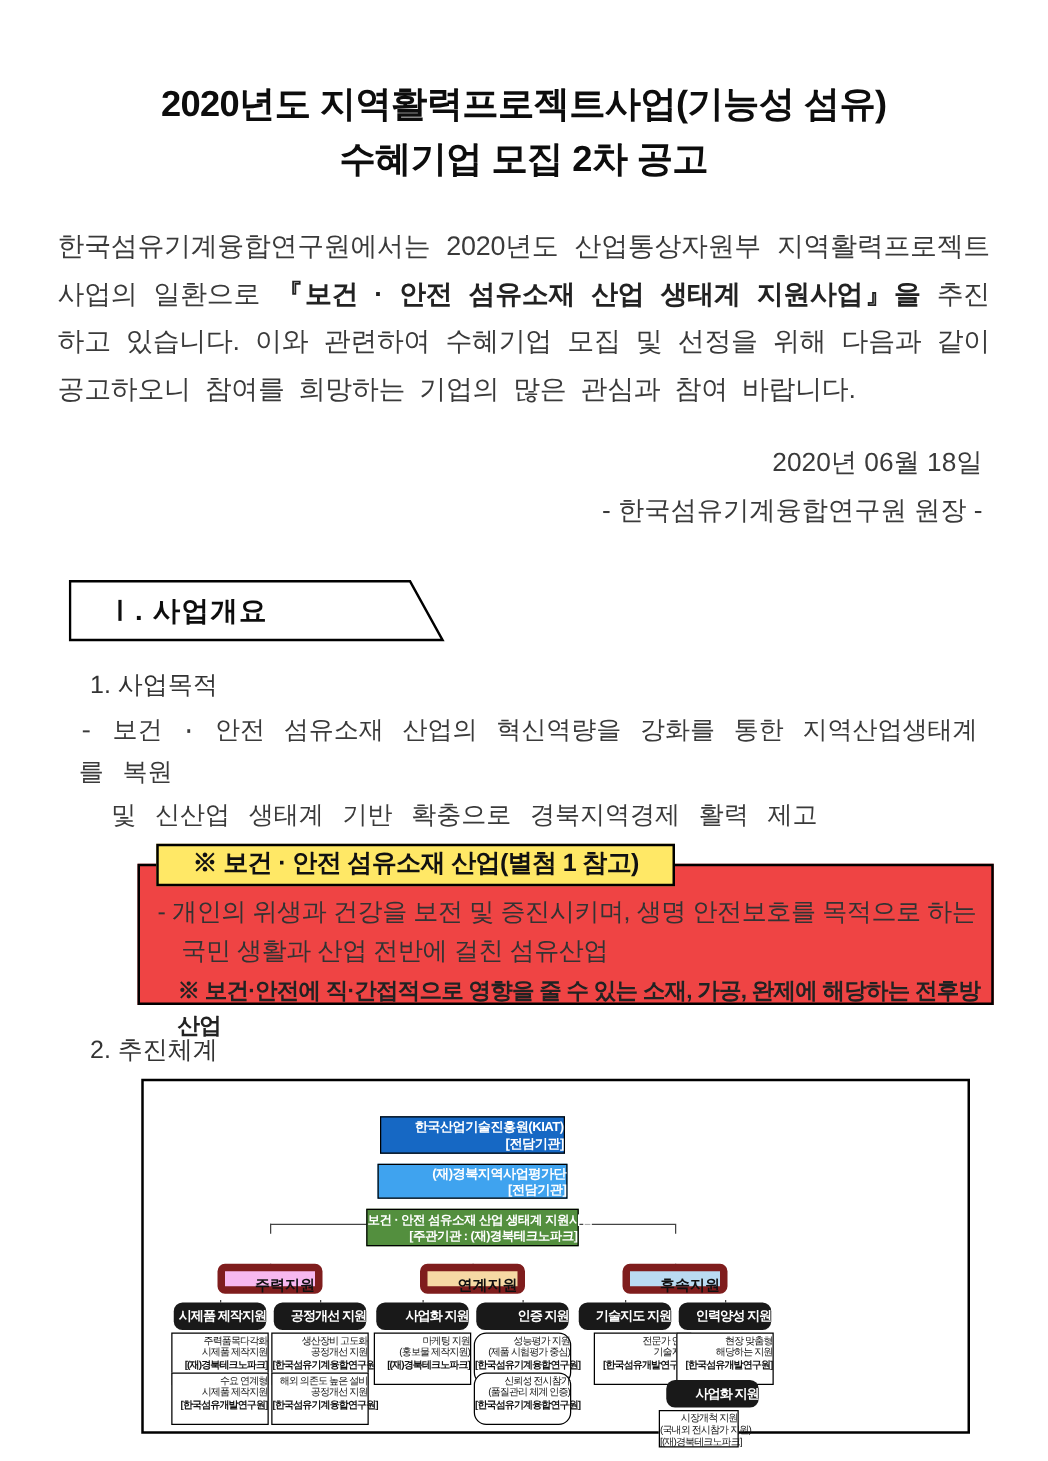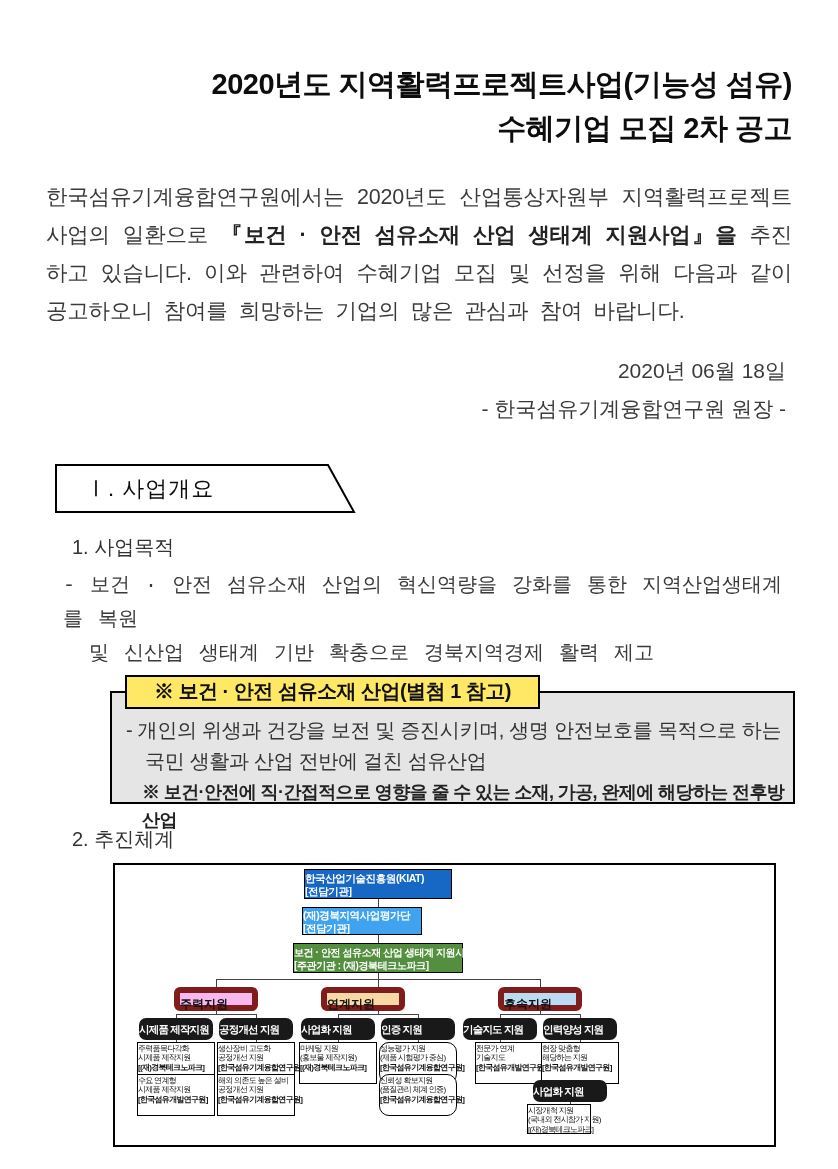--- a/index.html
+++ b/index.html
@@ -3,68 +3,68 @@
 <meta charset="utf-8">
 <style>
   html,body { margin:0; padding:0; background:#888; }
   .page {
     width:838px; height:1169px; margin:0 auto; background:#ffffff;
     font-family:"Liberation Sans", sans-serif; color:#222;
     position:relative; overflow:hidden;
   }
   .content { padding:0 46px; }
 
-  .doc-title { margin-top:62px; text-align:right; font-size:29px; font-weight:700;
+  .doc-title { margin-top:62px; text-align:center; font-size:29px; font-weight:700;
                line-height:44px; color:#0d0d0d; letter-spacing:-0.5px; }
 
   .intro { margin-top:28px; font-size:21.5px; line-height:38px; text-align:justify;
            color:#3a3a3a; word-spacing:5.5px; letter-spacing:-0.2px; }
   .intro b { color:#222; }
 
   .date-block { text-align:right; font-size:21px; line-height:38px; color:#3a3a3a;
                 padding-right:6px; }
 
   .banner-wrap { margin-top:36px; margin-left:9px; position:relative; width:310px; height:50px; }
   .banner-wrap svg { position:absolute; left:0; top:0; }
   .banner-text { position:absolute; left:30px; top:1px; height:48px; line-height:48px;
-                 font-size:22px; font-weight:400; color:#0d0d0d; letter-spacing:1px; }
+                 font-size:22px; font-weight:700; color:#0d0d0d; letter-spacing:1px; }
 
   .sub-title { margin-top:20px; margin-left:26px; font-size:20px; color:#333; height:23px; }
   .sub-title.second { margin-top:22px; }
 
   .bullet { margin-top:12px; margin-left:17px; font-size:20px; line-height:34px;
             color:#3a3a3a; word-spacing:3px;font-family:Liberation Mono, monospace; }
   .bullet .l2 { margin-left:26px; }
 
   .note-box { position:relative; margin-top:20px; margin-left:64px; width:685px; height:113px;
-              border:2px solid #000; background:#e5e5e5; box-sizing:border-box; }
+              border:2px solid #000; background:#ef4444; box-sizing:border-box; }
   .note-label { position:absolute; top:-18px; left:13px; width:415px; height:34px;
                 background:#ffe866; border:2px solid #000; box-sizing:border-box;
                 text-align:center; font-size:20px; font-weight:700; line-height:29px;
                 color:#111; letter-spacing:-0.5px; }
   .note-l1 { margin:22px 0 0 0; padding-left:14px; font-size:20px; line-height:31px;
              color:#333; letter-spacing:-0.3px; }
   .note-l2 { padding-left:33px; font-size:20px; line-height:31px; color:#333; letter-spacing:-0.3px; }
   .note-l3 { margin-top:1px; padding-left:30px; font-size:18px; font-weight:700;
              line-height:28px; color:#222; letter-spacing:-0.6px; }
 
   
   .org-chart { position:relative; margin-top:14px; margin-left:67px; width:659px; height:280px;
                border:2px solid #000; background:#fff; }
-  .obox { position:absolute; box-sizing:border-box; text-align:left; }
+  .obox { position:absolute; box-sizing:border-box; text-align:right;margin-top:24px; }
   .tbox { border:1px solid #000; font-weight:700; color:#fff; font-size:10.5px;
           line-height:13px; padding-top:2px; letter-spacing:-0.4px; white-space:nowrap; }
   .kiat { left:189px; top:4px;  width:148px; height:30px; background:#1668c4; }
-  .eval { left:187px; top:42px; width:120px; height:28px; background:#3fa3ef; padding-top:1px; }
+  .eval { left:187px; top:42px; width:152px; height:28px; background:#3fa3ef; padding-top:1px; }
   .prog { left:178px; top:78px; width:170px; height:30px; background:#538f3e; font-size:10px; }
 
   .bhead { top:122px; height:24px; width:84px; border:6px solid #7f1d1d; border-radius:6px;
            font-weight:700; font-size:12px; line-height:22px; color:#111; }
   .bh1 { left:59px;  background:#f7b8ef; }
-  .bh2 { left:206px; background:#f6d9a4; }
+  .bh2 { left:221px; background:#f6d9a4; }
   .bh3 { left:383px; background:#badbf2; }
 
   .bbox { top:153px; height:22px; width:74px; background:#191919; color:#fff; border-radius:7px;
           font-weight:700; font-size:10.5px; line-height:22px; letter-spacing:-0.8px; white-space:nowrap; }
   .bcol1 { left:24px; }  .bcol2 { left:104px; } .bcol3 { left:186px; }
   .bcol4 { left:266px; } .bcol5 { left:348px; } .bcol6 { left:428px; }
 
   .dbox { width:78px; height:42px; border:1px solid #000; background:#fff; font-size:8px;
           line-height:9.6px; letter-spacing:-0.7px; white-space:nowrap; padding-top:1px; color:#111; }
   .dcol1 { left:22px; }  .dcol2 { left:102px; } .dcol3 { left:184px; }
@@ -213,21 +213,21 @@
         <div>수요 연계형</div>
         <div>시제품 제작지원</div>
         <div class="b3">[한국섬유개발연구원]</div>
       </div>
       <div class="obox dbox dcol2 drow2">
         <div>해외 의존도 높은 설비</div>
         <div>공정개선 지원</div>
         <div class="b3">[한국섬유기계융합연구원]</div>
       </div>
       <div class="obox dbox dcol4 drow2">
-        <div>신뢰성 확보지원</div>
+        <div>신뢰성 전시참가</div>
         <div>(품질관리 체계 인증)</div>
         <div class="b3">[한국섬유기계융합연구원]</div>
       </div>
 
       <div class="obox extra-bbox">사업화 지원</div>
       <div class="obox extra-dbox">
         <div>시장개척 지원</div>
         <div>(국내외 전시참가 지원)</div>
         <div class="b3">[(재)경북테크노파크]</div>
       </div>

